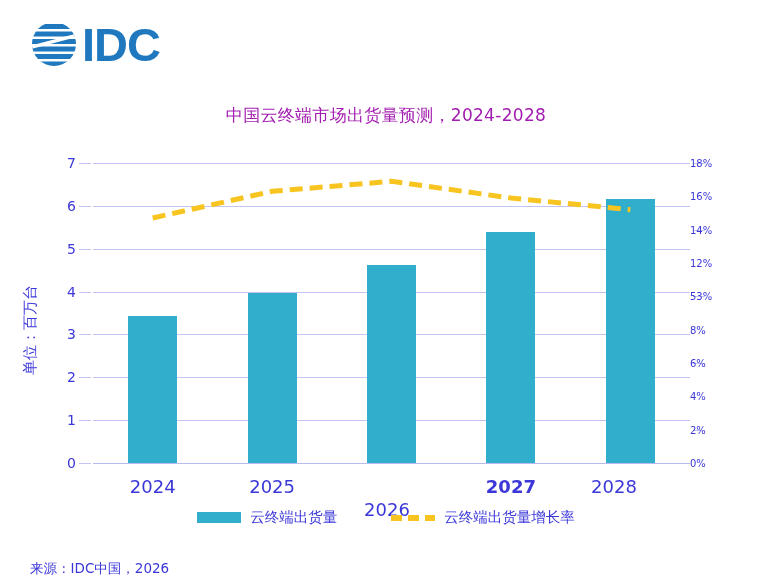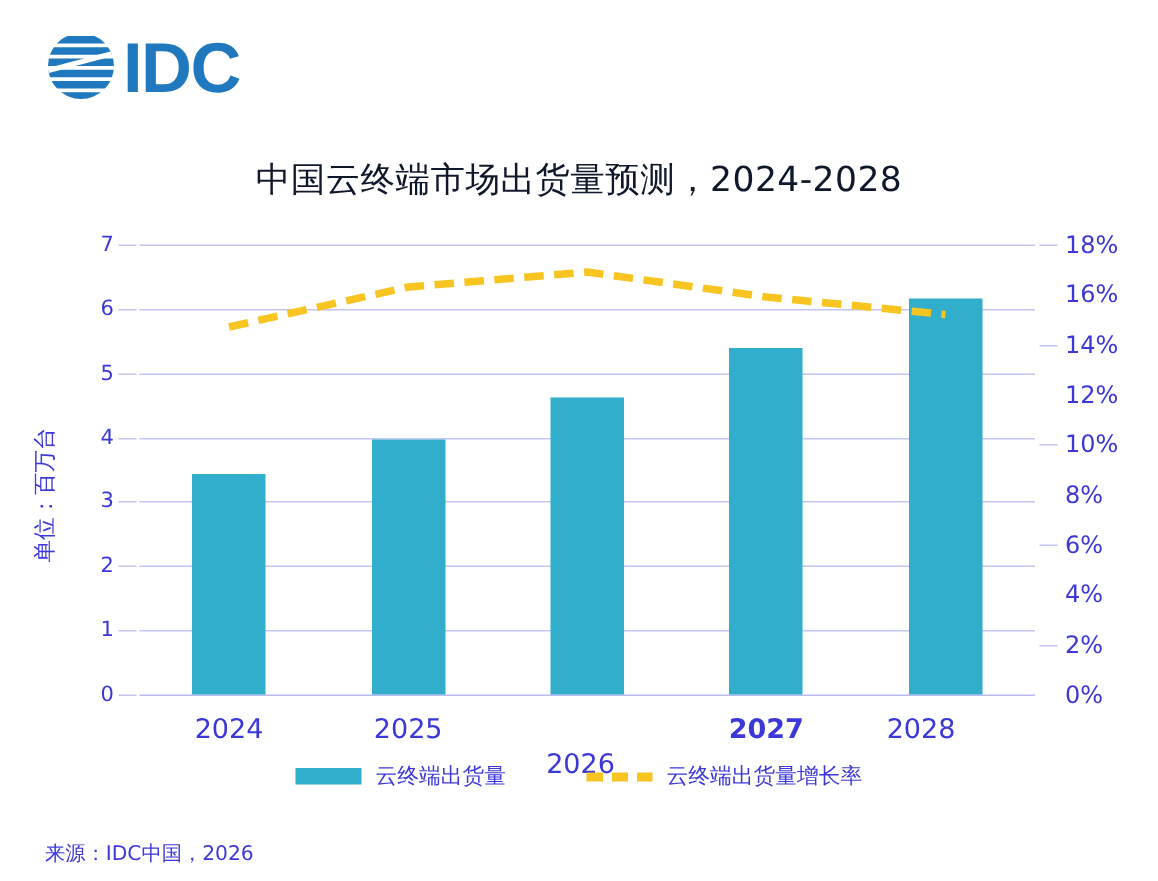--- a/index.html
+++ b/index.html
@@ -32,22 +32,22 @@
     line-height: 1;
   }
 
   
   #chart-title {
     position: absolute;
     left: 0;
     right: 0;
     top: 104px;
     text-align: center;
-    font-size: 23px;
-    color: #0f172a;
+    font-size: 17px;
+    color: #a21caf;
     font-family: "DejaVu Sans", "Liberation Sans", sans-serif;
     letter-spacing: 0.3px;
   }
 
   
   #chart-area {
     position: absolute;
     left: 0;
     top: 140px;
     width: 772px;
@@ -87,23 +87,22 @@
     right: 100%;
     margin-right: 2px;
     width: 12px;
     height: 1px;
     background: #C3C4F2;
   }
 
   .ytick-right {
     position: absolute;
     left: 100%;
-    margin-left: 20px;
     transform: translateY(-50%);
-    font-size: 16px;
+    font-size: 10px;
     color: #3B37D8;
     white-space: nowrap;
     font-family: "DejaVu Sans", "Liberation Sans", sans-serif;
   }
   .ytick-dash-right {
     position: absolute;
     left: 100%;
     margin-left: 3px;
     width: 12px;
     height: 1px;
@@ -269,21 +268,21 @@
     <div class="ytick-dash-left" style="top:300px"></div>
     <div class="ytick-left" style="top:300px">0</div>
 
     <div class="ytick-dash-right" style="top:0px"></div>
     <div class="ytick-right" style="top:0px">18%</div>
     <div class="ytick-right" style="top:33.33px">16%</div>
     <div class="ytick-dash-right" style="top:66.67px"></div>
     <div class="ytick-right" style="top:66.67px">14%</div>
     <div class="ytick-right" style="top:100px">12%</div>
     <div class="ytick-dash-right" style="top:133.33px"></div>
-    <div class="ytick-right" style="top:133.33px">10%</div>
+    <div class="ytick-right" style="top:133.33px">53%</div>
     <div class="ytick-right" style="top:166.67px">8%</div>
     <div class="ytick-dash-right" style="top:200px"></div>
     <div class="ytick-right" style="top:200px">6%</div>
     <div class="ytick-right" style="top:233.33px">4%</div>
     <div class="ytick-dash-right" style="top:266.67px"></div>
     <div class="ytick-right" style="top:266.67px">2%</div>
     <div class="ytick-right" style="top:300px">0%</div>
 
     <div class="bar" id="bar-0" style="height: 146.571px; left: 35.2px; background: rgb(49, 174, 203);"></div>
     <div class="bar" id="bar-1" style="height: 169.714px; left: 154.6px; background: rgb(49, 174, 203);"></div>

